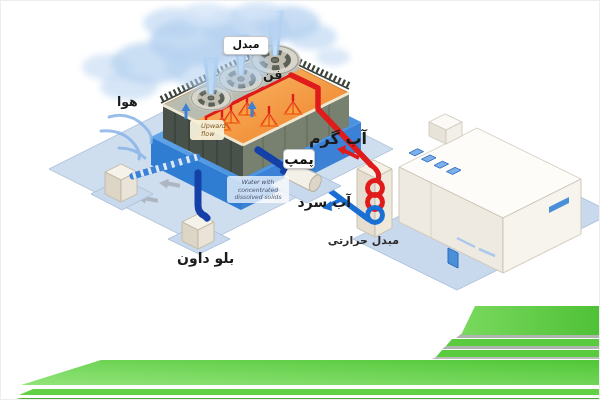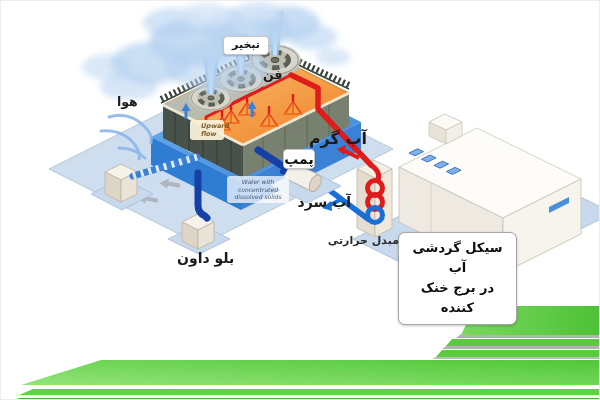--- a/index.html
+++ b/index.html
@@ -3,21 +3,21 @@
 <meta charset="utf-8">
 <style>
   *{margin:0;padding:0;box-sizing:border-box}
   html,body{background:#fff}
   body{font-family:"DejaVu Sans",sans-serif}
   .stage{position:relative;width:600px;height:400px;background:#ffffff;border:1px solid #ededed;overflow:hidden}
   svg.scene{position:absolute;left:0;top:0}
   .lbl{position:absolute;color:#1b1b1b;font-weight:bold;text-align:left;direction:rtl;line-height:1.2;white-space:nowrap}
   .tag{position:absolute;background:#ffffff;border:1px solid #c6c6c6;border-radius:4px;box-shadow:0 1px 2px rgba(0,0,0,.2);color:#111;font-weight:bold;text-align:center;direction:rtl;line-height:1.15}
   .mini{position:absolute;font-style:italic;text-align:center;line-height:1.25;border-radius:3px}
-  .upward{background:rgba(246,240,216,.95);color:#7a5a28;font-weight:bold;padding:2px 11px}
+  .upward{background:rgba(246,240,216,.95);color:#7a5a28;font-weight:normal;padding:2px 11px}
   .conc{background:rgba(255,255,255,.72);color:#47536b;padding:2px 2px}
   .title-box{position:absolute;left:397px;top:231px;width:119px;background:#fff;border:1.5px solid #a5a5a5;border-radius:7px;padding:5px 3px;font-weight:bold;font-size:13px;line-height:1.55;text-align:center;direction:rtl;color:#0c0c0c;box-shadow:0 1px 3px rgba(0,0,0,.22)}
   .logo-wrap{position:absolute;left:468px;top:303px;width:128px;text-align:center;font-family:"Liberation Sans",sans-serif}
   .logo-brand{display:inline-block;font-size:15px;font-weight:bold;letter-spacing:.5px;color:#35ae35;transform:scale(.96,1.18);transform-origin:center;
     text-shadow:1px 0 #0e5c10,-1px 0 #0e5c10,0 1px #0e5c10,0 -1px #0e5c10,1px 1px #0e5c10,-1px -1px #0e5c10}
   .logo-tag{margin-top:0;font-size:6.5px;font-weight:bold;letter-spacing:2.6px;color:#0e5c10}
   .clouds{filter:blur(3px)}
   .jets{filter:blur(.6px)}
 </style>
 </head>
@@ -260,39 +260,35 @@
     <polygon points="451,338 600,338 600,345 445,345" fill="#5acb3e"></polygon>
     <polygon points="445,345 600,345 600,348 441,348" fill="#9aa29a" opacity=".8"></polygon>
     <polygon points="441,349 600,349 600,356 435,356" fill="#5acb3e"></polygon>
     <polygon points="435,356 600,356 600,358 431,358" fill="#9aa29a" opacity=".7"></polygon>
     <polygon points="100,359 600,359 600,384 20,384" fill="url(#bandGrad)"></polygon>
     <polygon points="32,388 600,388 600,394 18,394" fill="#62d146"></polygon>
     <polygon points="20,397 600,397 600,400 4,400" fill="#4da83a"></polygon>
   </g>
 </svg>
 
-  <div class="tag" style="left:222px;top:35px;width:46px;font-size:11px;padding:2px 0">تبخیر</div>
+  <div class="tag" style="left:222px;top:35px;width:46px;font-size:11px;padding:2px 0">مبدل</div>
 
   <div class="lbl" style="left:262px;top:66px;width:36px;font-size:12.5px">فن</div>
 
   <div class="lbl" style="left:116px;top:93px;width:40px;font-size:12.5px">هوا</div>
 
   <div class="lbl" style="left:316px;top:128px;width:50px;font-size:16px">آب گرم</div>
 
   <div class="tag" style="left:282px;top:148px;width:32px;font-size:14px;padding:1px 0">پمپ</div>
 
   <div class="lbl" style="left:300px;top:193px;width:50px;font-size:14px">آب سرد</div>
 
   <div class="lbl" style="left:328px;top:233px;width:70px;font-size:11px;color:#2b2b2b">مبدل حرارتی</div>
 
 
   <div class="lbl" style="left:176px;top:249px;width:62px;font-size:14px">بلو داون</div>
 
   <div class="mini upward" style="left:189px;top:119px;width:34px;font-size:6.5px">Upward flow</div>
 
   <div class="mini conc" style="left:226px;top:175px;width:62px;font-size:6px">Water with concentrated dissolved solids</div>
 
-  <div class="title-box">
-    <div>سیکل گردشی آب</div>
-    <div>در برج خنک کننده</div>
-  </div>
 
 </div>
 
 </body></html>

